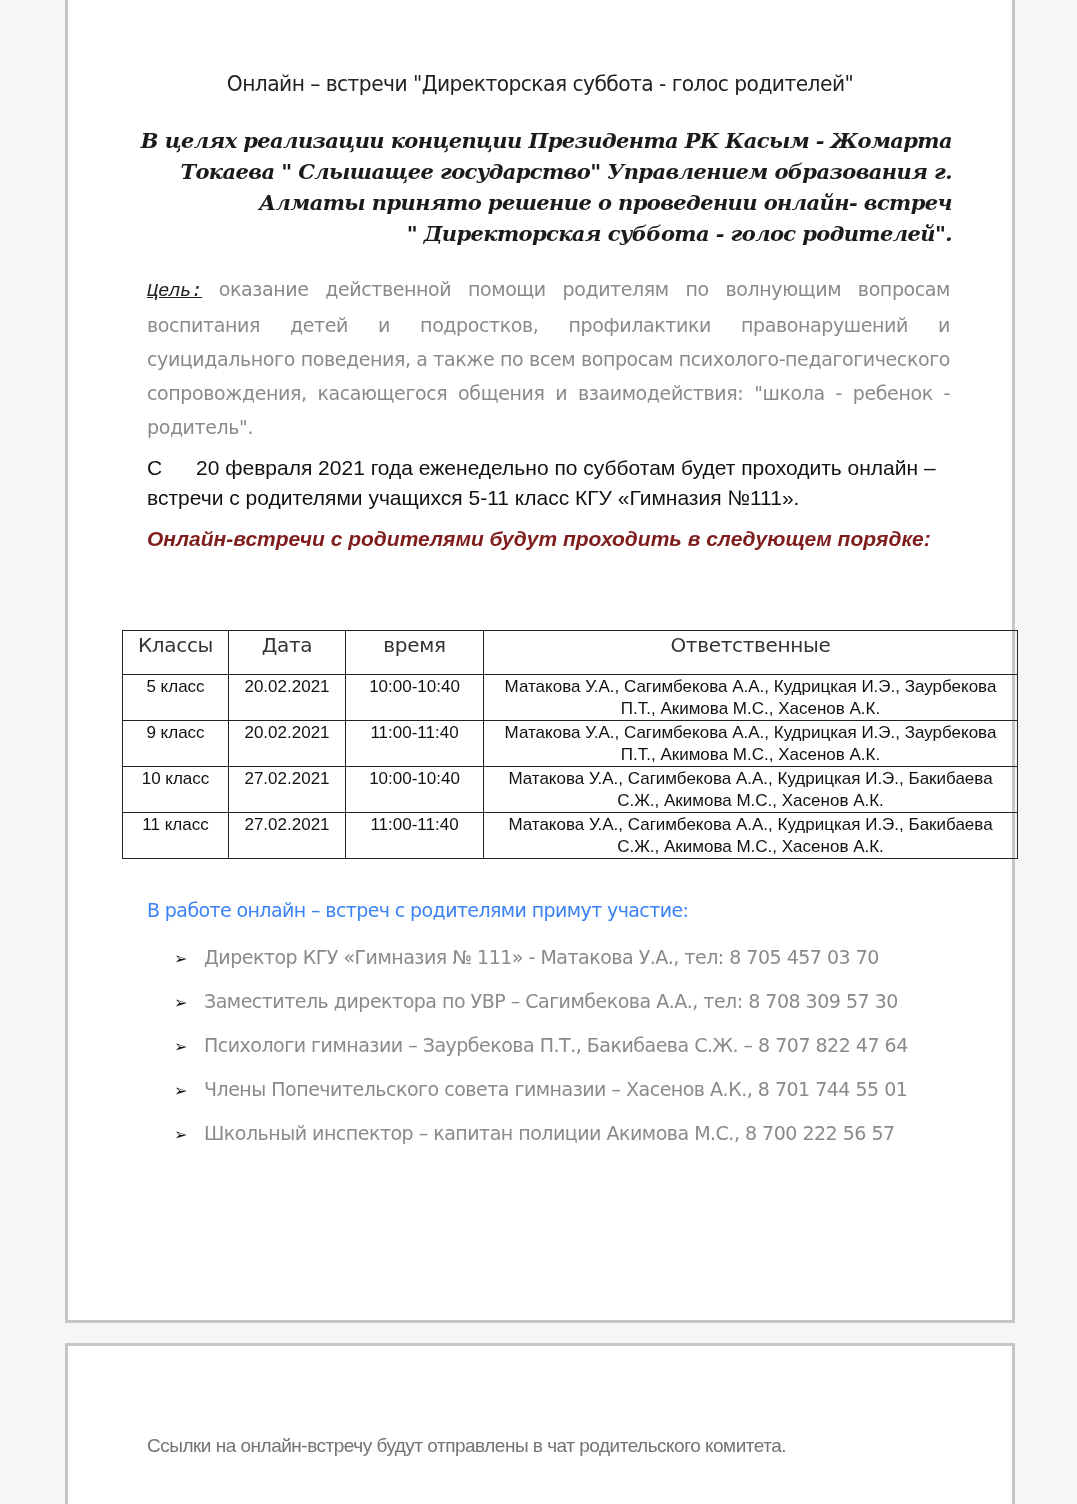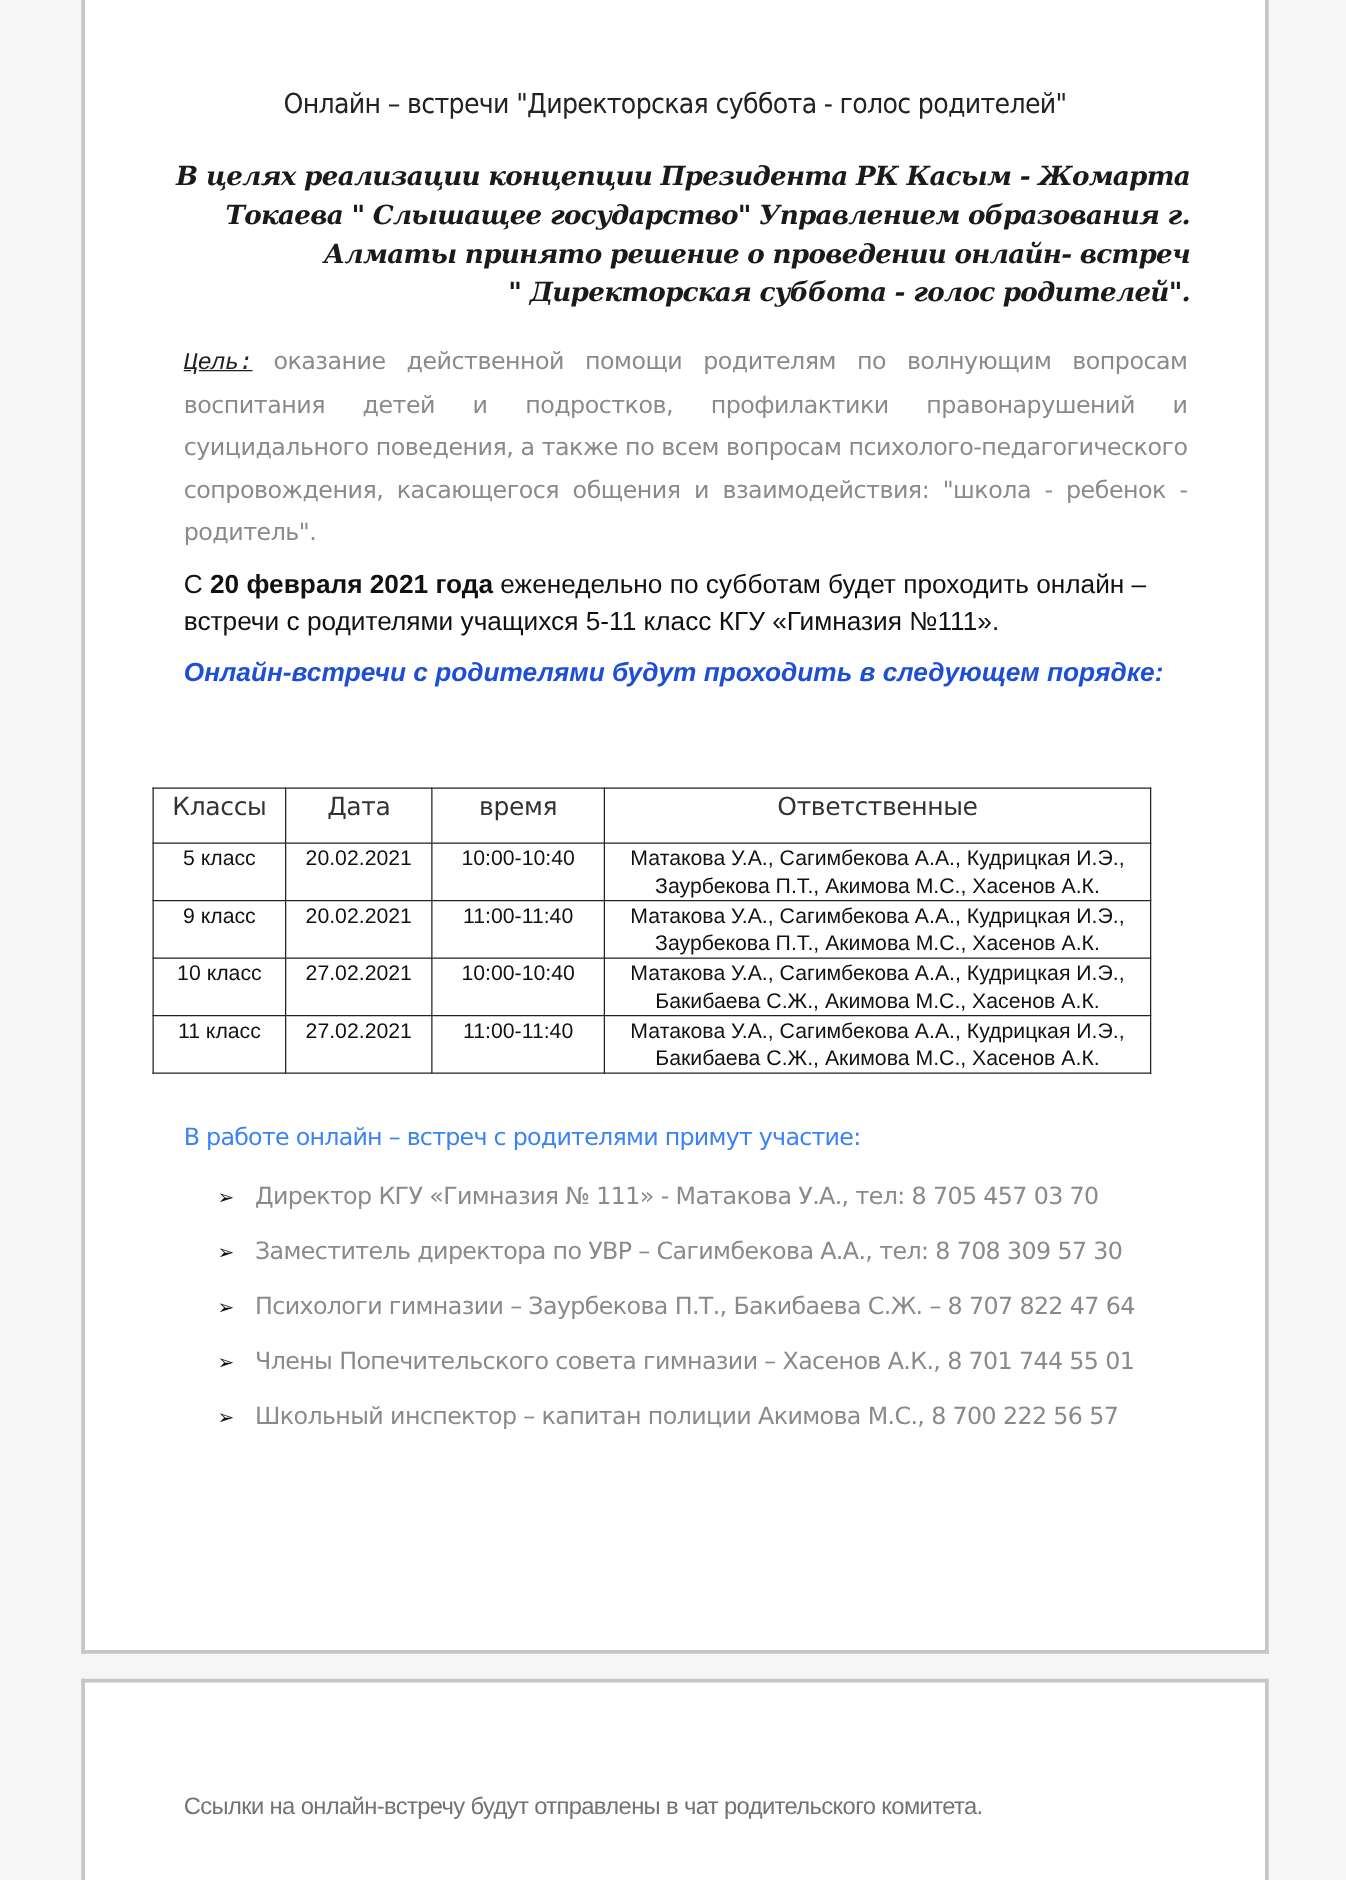--- a/index.html
+++ b/index.html
@@ -38,30 +38,30 @@
     font-family: "DejaVu Sans", sans-serif;
     font-size: 19px; line-height: 34px; color: #8a8a8a;
     text-align: justify; letter-spacing: -0.4px;
   }
   .goal .label { color: #222; font-style: italic; text-decoration: underline; font-family: Liberation Mono, monospace; }
   .start {
     position: absolute; left: 79px; width: 830px; top: 456px;
     font-family: "Liberation Sans", sans-serif;
     font-size: 21px; line-height: 30px; color: #111;
   }
-  .start b { font-weight: bold; }
+  .start b { font-weight: normal; margin-left: 28px; }
   .order {
     position: absolute; left: 79px; width: 830px; top: 527px;
     font-family: "Liberation Sans", sans-serif;
     font-weight: bold; font-style: italic;
-    font-size: 21px; line-height: 30px; color: #1d4ed8;
+    font-size: 21px; line-height: 30px; color: #7f1d1d;
   }
   table.schedule {
     position: absolute; left: 54px; top: 633px;
-    width: 799px;
+    width: 896px;
     border-collapse: collapse;
     font-family: "Liberation Sans", sans-serif;
     color: #111;
   }
   table.schedule th, table.schedule td {
     border: 1px solid #222;
     vertical-align: top;
     text-align: center;
   }
   table.schedule th {

